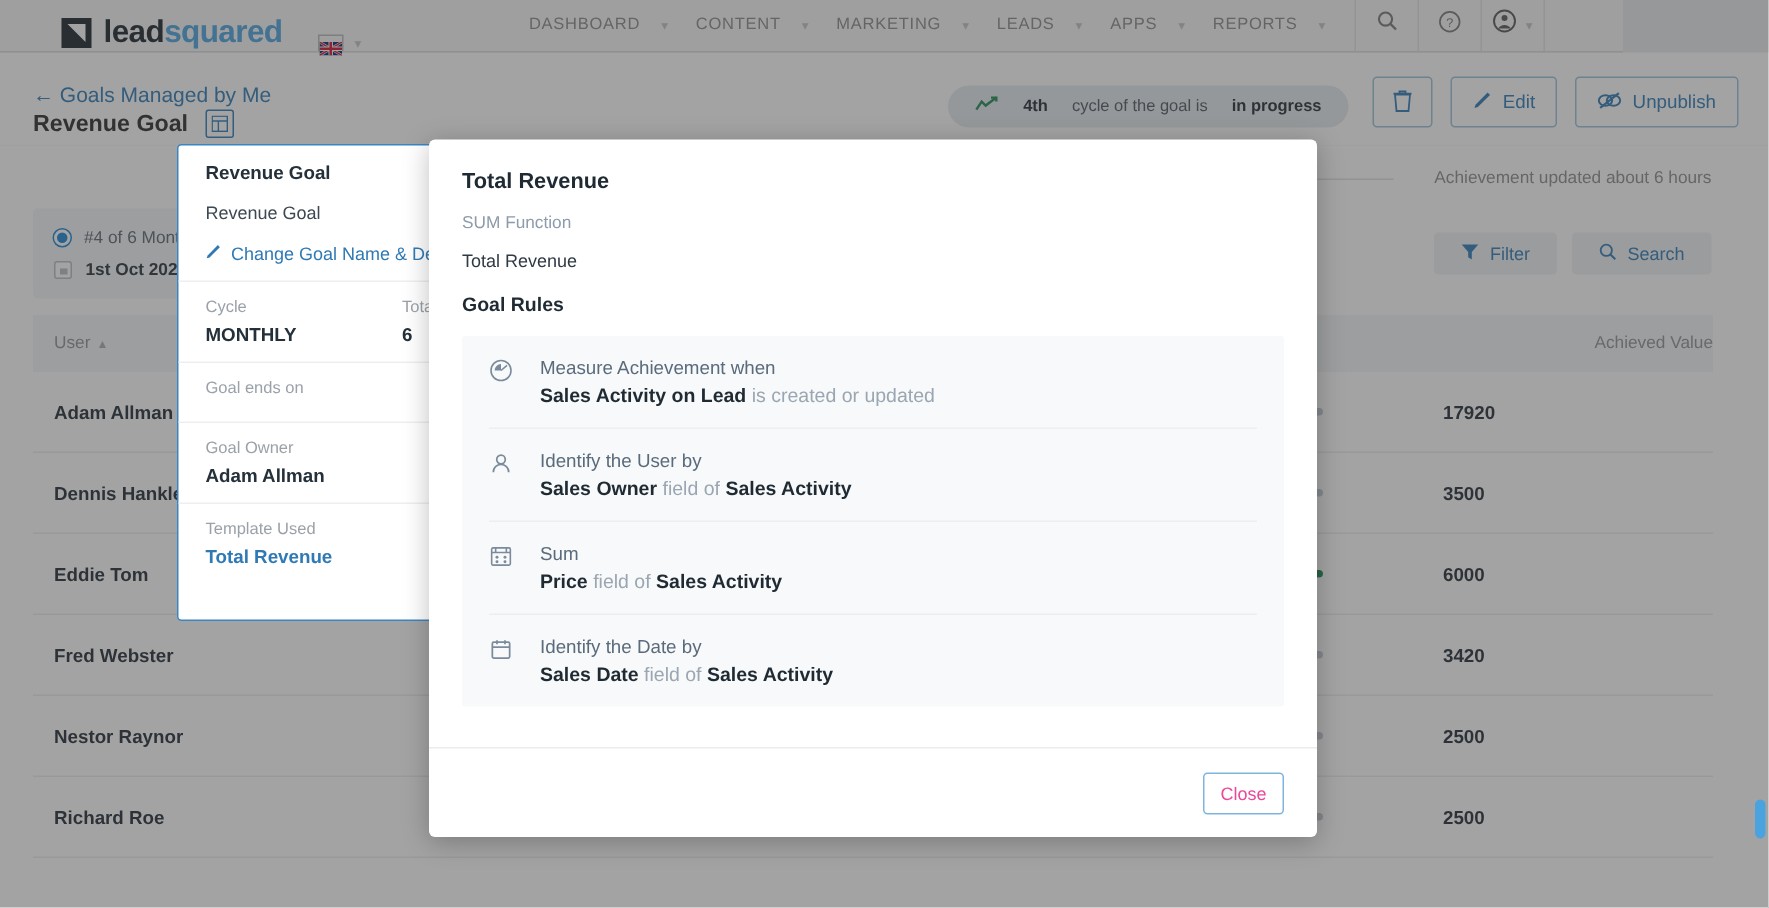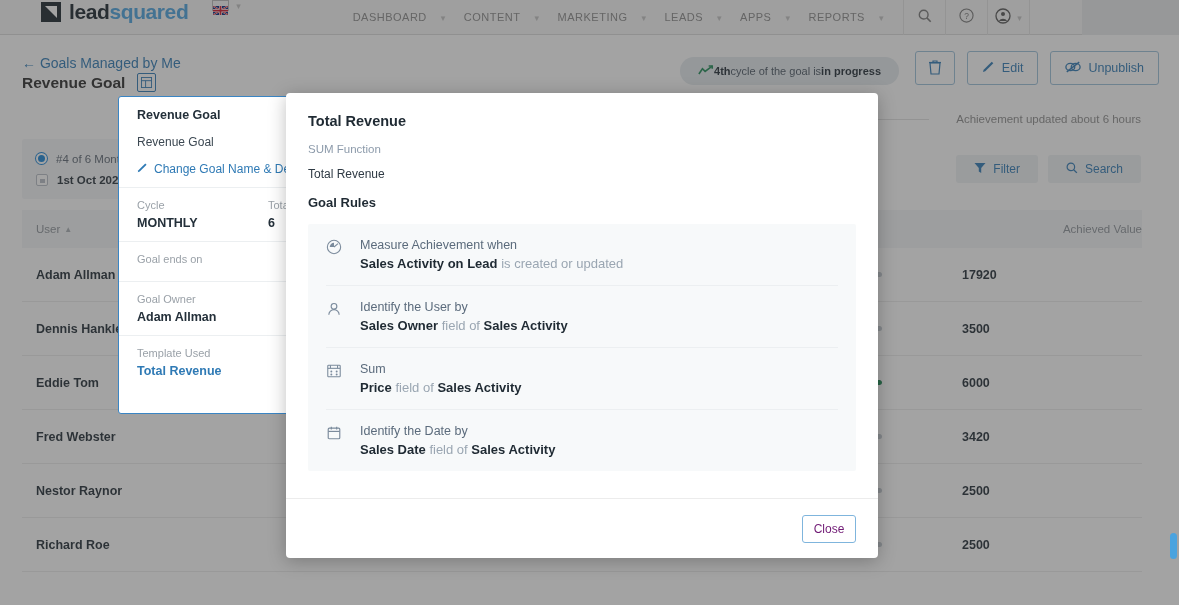--- a/index.html
+++ b/index.html
@@ -9,21 +9,21 @@
     background: #e9eaec;
     overflow: hidden;
   }
   #app { position: relative; width: 1179px; height: 605px; }
 
   
   .topnav {
     position: absolute; left: 0; top: 0; width: 1082px; height: 35px;
     background: #f7f7f7;
     border-bottom: 1px solid #dcdcdc;
-    display: flex; align-items: flex-start;
+    display: flex; align-items: flex-end;
     z-index: 5;
   }
   .brand { display: flex; align-items: center; margin-left: 40px; }
   .brand-mark {
     width: 22px; height: 22px; position: relative; margin-right: 7px;
   }
   .brand-text { font-size: 21px; font-weight: bold; letter-spacing: -0.4px; }
   .brand-lead { color: #17222b; }
   .brand-squared { color: #4aa3df; }
   .flag-wrap { display: flex; align-items: center; margin-left: 24px; }
@@ -57,21 +57,21 @@
   .page-title-row { position: absolute; left: 22px; top: 38px; display: flex; align-items: center; gap: 12px; }
   .page-title { font-size: 15.5px; font-weight: bold; color: #2b2b2b; }
   .title-badge {
     width: 19px; height: 19px; border: 1px solid #2f7ab5; border-radius: 2px;
     display: flex; align-items: center; justify-content: center;
     color: #2f7ab5;
   }
   .cycle-pill {
     position: absolute; right: 280px; top: 22px;
     background: #e4eaee; border-radius: 16px;
-    height: 28px; display: flex; align-items: center; gap: 0;
+    height: 28px; display: flex; align-items: center; gap: 16px;
     padding: 0 18px; font-size: 11px; color: #4b5763;
   }
   .cycle-pill b { color: #1f2a33; }
   .hdr-btns { position: absolute; right: 20px; top: 16px; display: flex; gap: 12px; }
   .hdr-btn {
     height: 34px; border: 1px solid #9cc0da; border-radius: 3px;
     background: #ffffff; color: #2f7ab5;
     display: flex; align-items: center; justify-content: center; gap: 7px;
     font-size: 12.5px; padding: 0 14px;
   }
@@ -190,21 +190,21 @@
   .rule-ico { width: 18px; color: #7b8b9c; flex-shrink: 0; padding-top: 1px; }
   .rule-t { font-size: 12.5px; color: #5b6b7c; margin-bottom: 4px; }
   .rule-d { font-size: 13px; color: #1f2a33; font-weight: bold; }
   .rule-d .muted { color: #9aa6b2; font-weight: normal; }
   .modal-ftr {
     height: 60px; border-top: 1px solid #ececec;
     display: flex; align-items: center; justify-content: flex-end; padding: 0 22px;
   }
   .close-btn {
     height: 28px; min-width: 54px; border: 1px solid #7fb5dd; border-radius: 3px;
-    background: #fff; color: #701a75; font-size: 12px;
+    background: #fff; color: #ec4899; font-size: 12px;
     display: flex; align-items: center; justify-content: center;
   }
 
   .scroll-nub {
     position: absolute; right: 2px; top: 533px; width: 7px; height: 26px;
     border-radius: 4px; background: #4aa3df; z-index: 28;
   }
 </style>
 </head>
 <body>

